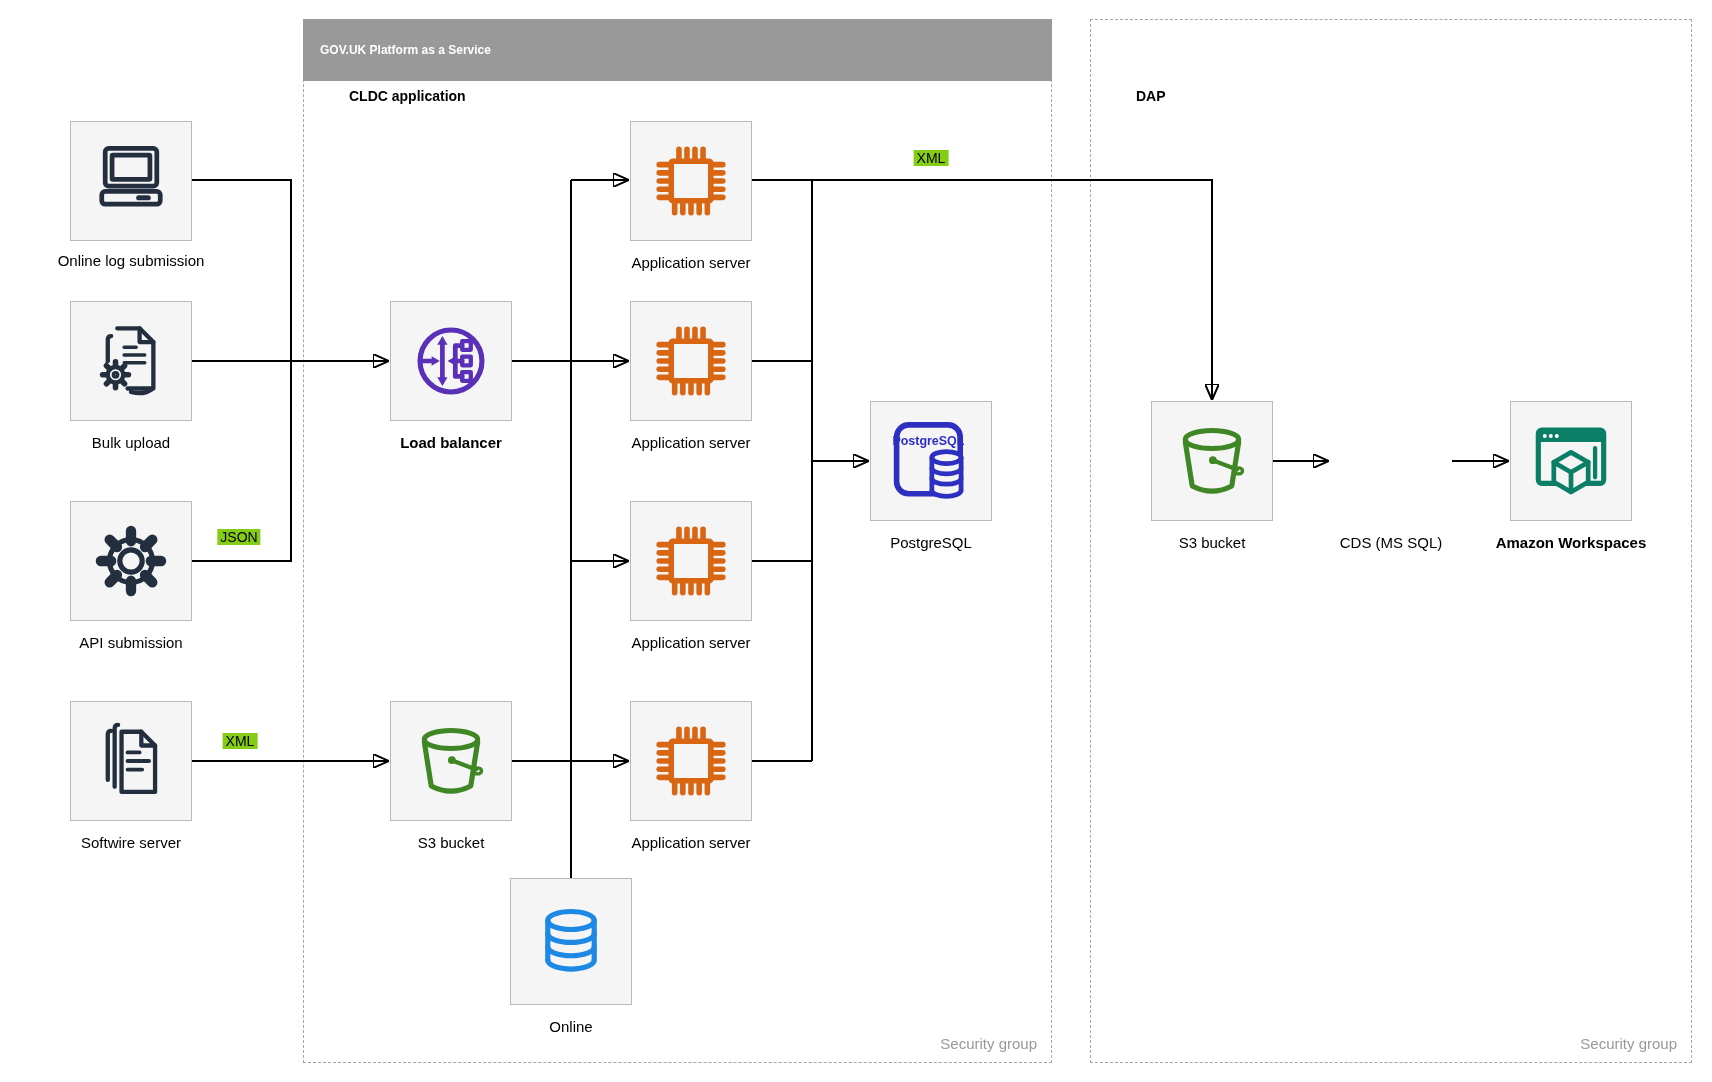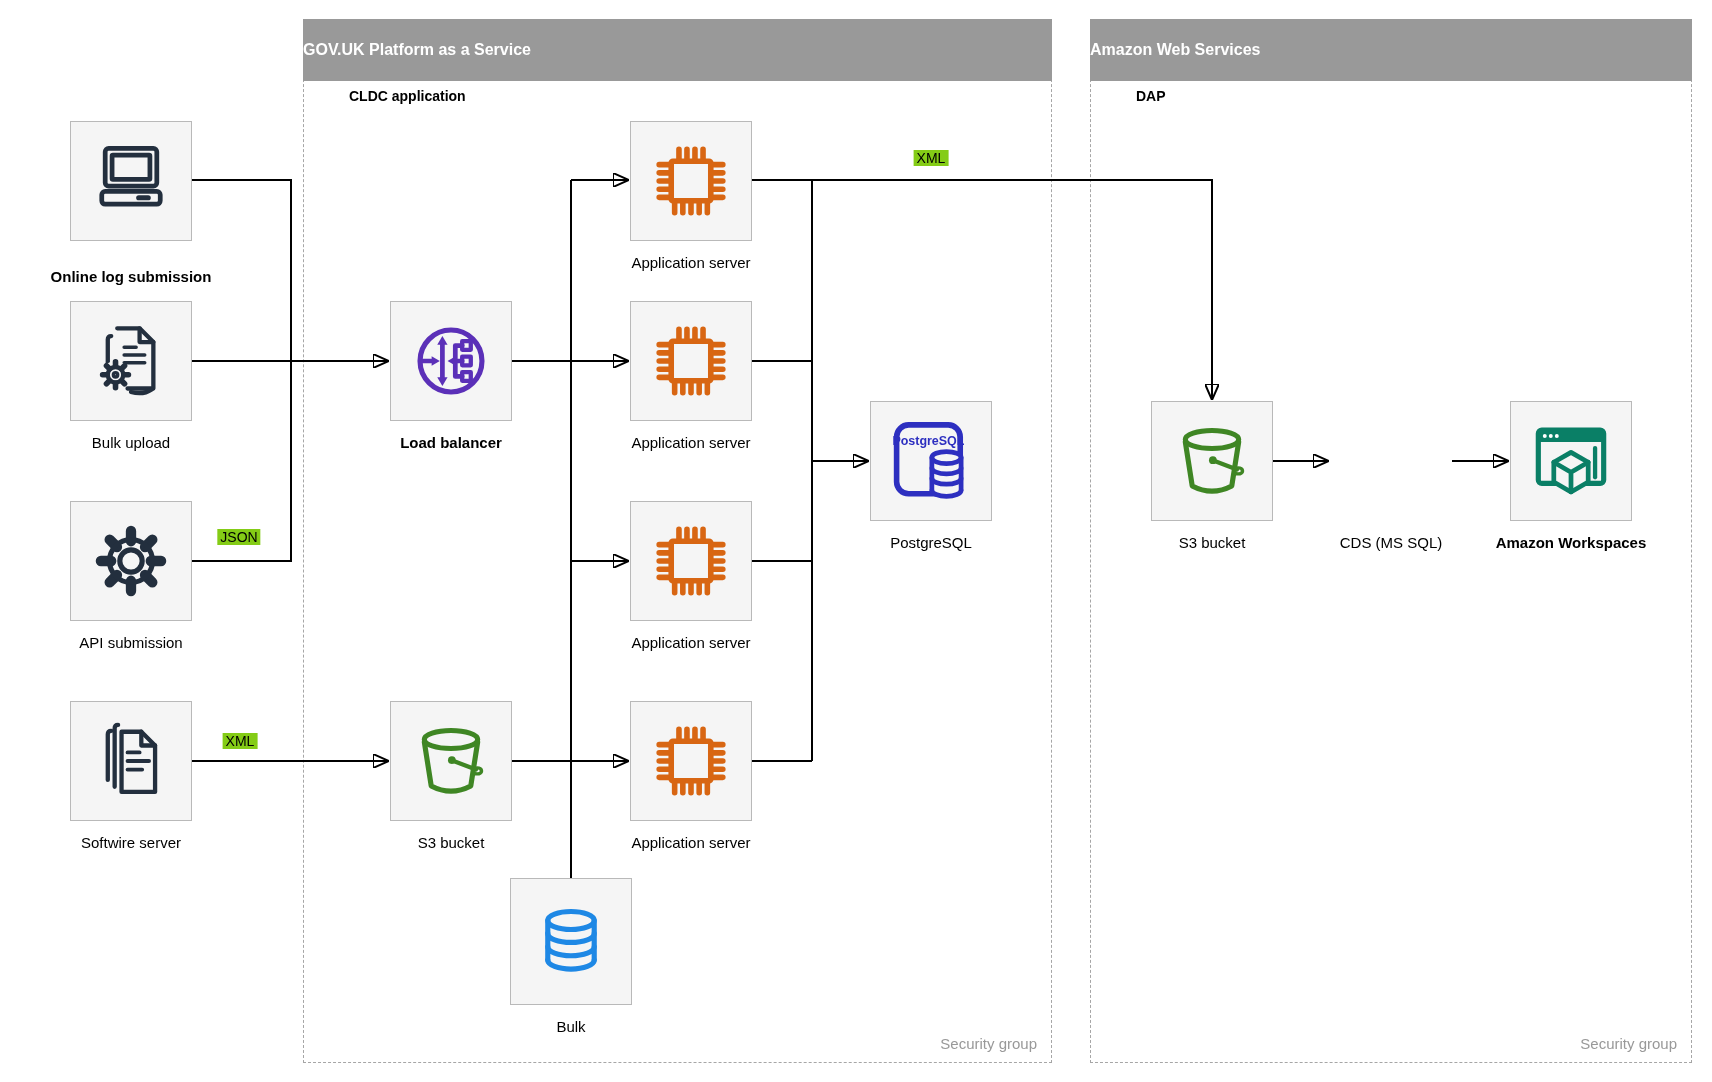--- a/index.html
+++ b/index.html
@@ -7,22 +7,22 @@
     --container-border:#a6a6a6; --edge:#000000; --muted-text:#999999;
     --navy:#232f3e; --orange:#d86613; --purple:#5b30b8; --green:#3f8624;
     --indigo:#2d2fc0; --blue:#1e88e5; --teal:#0a7f66;
   }
   html,body{margin:0;padding:0;background:#ffffff;}
   body{font-family:"Liberation Sans","DejaVu Sans",sans-serif;}
   #canvas{position:relative;width:1712px;height:1082px;background:#ffffff;overflow:hidden;}
 
   .container{position:absolute;border:1px dashed var(--container-border);background:transparent;}
   .container .hdr{position:absolute;left:-1px;top:-1px;right:-1px;height:62px;
-    background:var(--header-bg);color:var(--header-text);font-size:16px;font-weight:bold;
-    line-height:62px;box-sizing:border-box;}
+    background:var(--header-bg);color:var(--header-text);font-size:12px;font-weight:bold;
+    line-height:62px;padding-left:17px;box-sizing:border-box;}
   .container .sub{position:absolute;left:17px;top:68px;font-size:14px;font-weight:bold;color:#000;margin-left:28px;}
   .container .foot{position:absolute;right:14px;bottom:10px;font-size:15px;color:var(--muted-text);}
 
   .node{position:absolute;width:122px;height:120px;background:var(--box-bg);
     border:1px solid var(--box-border);box-sizing:border-box;display:flex;align-items:center;justify-content:center;}
   .node svg{width:86px;height:86px;display:block;}
   .node.tall{height:127px;}
 
   .nlabel{position:absolute;width:240px;text-align:center;font-size:15px;color:#000;transform:translateX(-50%);}
   .elabel{position:absolute;font-size:14px;color:#000;transform:translateX(-50%);background:#84cc16;padding:0 3px;}
@@ -149,21 +149,20 @@
       </symbol>
     </defs>
   </svg>
 
   <div class="container" style="left:303px;top:19px;width:747px;height:1042px;">
     <div class="hdr">GOV.UK Platform as a Service</div>
     <div class="sub">CLDC application</div>
     <div class="foot">Security group</div>
   </div>
   <div class="container" style="left:1090px;top:19px;width:600px;height:1042px;">
-    <div class="hdr">Amazon Web Services</div>
     <div class="sub">DAP</div>
     <div class="foot">Security group</div>
   </div>
 
   <svg id="edges" width="1712" height="1082">
     <defs>
       <marker id="arrow" markerWidth="16" markerHeight="14" refX="15" refY="7" orient="auto" markerUnits="userSpaceOnUse">
         <path d="M0 0 L16 7 L0 14 Z" fill="#000" stroke="none"></path>
       </marker>
     </defs>
@@ -187,21 +186,21 @@
 
   <div class="elabel" style="left:239px;top:529px;">JSON</div>
   <div class="elabel" style="left:240px;top:733px;">XML</div>
   <div class="elabel" style="left:931px;top:150px;">XML</div>
 
   <div class="node" style="left:70px;top:121px;">
     <svg class="ic-navy">
         <use href="#i-computer"></use>
       </svg>
   </div>
-  <div class="nlabel" style="left:131px;top:268px;font-weight:bold;">Online log submission</div>
+  <div class="nlabel" style="left:131px;top:252px;">Online log submission</div>
 
   <div class="node" style="left:70px;top:301px;">
     <svg class="ic-navy">
         <use href="#i-doc-gear"></use>
       </svg>
   </div>
   <div class="nlabel" style="left:131px;top:434px;">Bulk upload</div>
 
   <div class="node" style="left:70px;top:501px;">
     <svg class="ic-navy">
@@ -265,21 +264,21 @@
       <text x="47" y="31" text-anchor="middle" font-size="14.5" font-weight="bold" fill="currentColor">PostgreSQL</text>
     </svg>
   </div>
   <div class="nlabel" style="left:931px;top:534px;">PostgreSQL</div>
 
   <div class="node tall" style="left:510px;top:878px;">
     <svg class="ic-blue">
         <use href="#i-db"></use>
       </svg>
   </div>
-  <div class="nlabel" style="left:571px;top:1018px;">Bulk</div>
+  <div class="nlabel" style="left:571px;top:1018px;">Online</div>
 
   <div class="node" style="left:1151px;top:401px;">
     <svg class="ic-green">
         <use href="#i-bucket"></use>
       </svg>
   </div>
   <div class="nlabel" style="left:1212px;top:534px;">S3 bucket</div>
 
   <div class="nlabel" style="left:1391px;top:534px;">CDS (MS SQL)</div>
 

